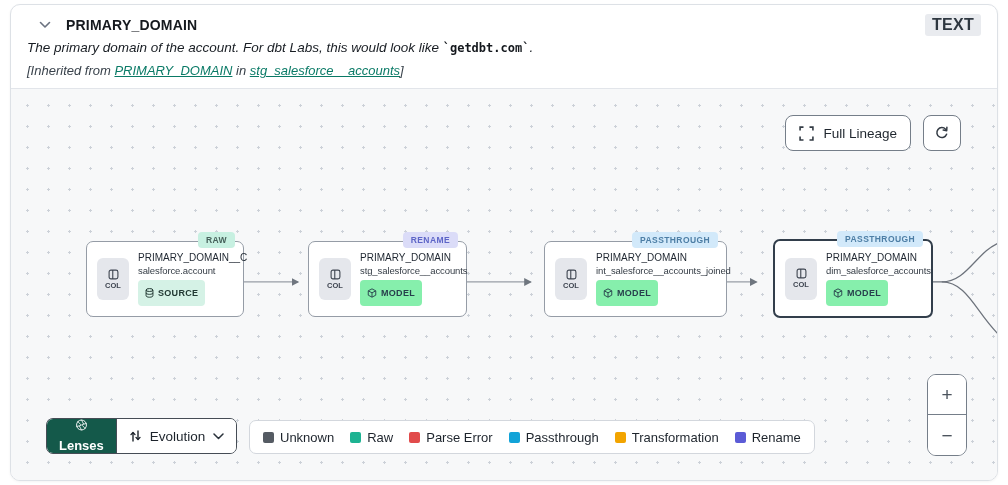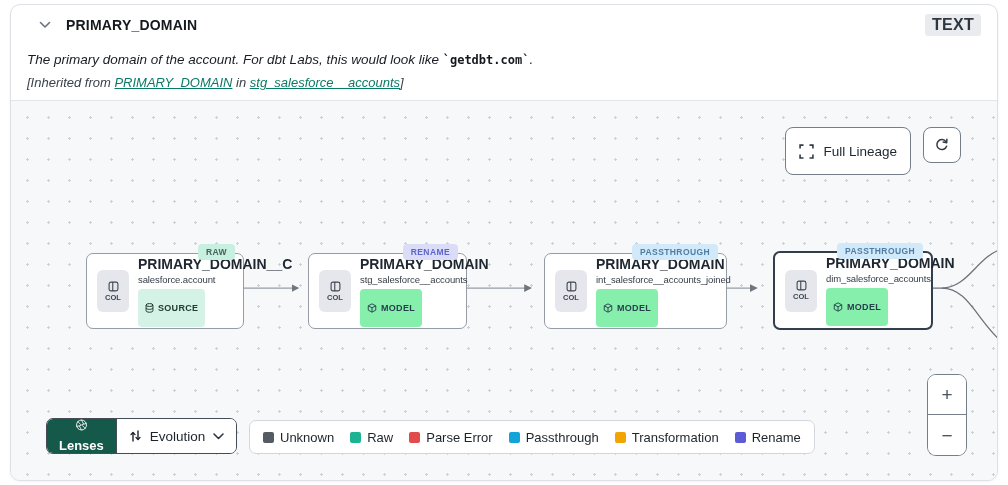--- a/index.html
+++ b/index.html
@@ -8,55 +8,55 @@
         border:1px solid #dde1e6;border-radius:10px;box-shadow:0 1px 3px rgba(0,0,0,.05);
         display:flex;flex-direction:column;overflow:hidden;}
 
   
   .hdr{padding:9px 16px 10px 16px;}
   .hdr-row{display:flex;align-items:center;gap:13px;}
   .chev-btn{background:none;border:none;padding:2px;cursor:pointer;display:flex;align-items:center;margin-left:10px;}
   .page-title{font-size:14px;font-weight:700;color:#15191e;letter-spacing:.2px;}
   .spacer{flex:1;}
   .type-badge{background:#e9ebef;color:#2e3740;font-size:16px;font-weight:600;padding:2px 7px;border-radius:3px;letter-spacing:.3px;}
-  .desc{font-style:italic;font-size:13.5px;color:#181d23;margin-top:16px;}
+  .desc{font-style:italic;font-size:13.5px;color:#181d23;margin-top:4px;}
   .desc code{font-family:"DejaVu Sans Mono",monospace;font-style:normal;font-weight:700;font-size:12px;color:#14181d;}
   .inherited{font-style:italic;font-size:13px;color:#39424b;margin-top:8px;}
   .inherited a{color:#0a7a66;text-decoration:underline;cursor:pointer;}
 
   
   .canvas{position:relative;flex:1;border-top:1px solid #e2e5ea;background:#f7f8f9;
           background-image:radial-gradient(#ccd1d8 1px,transparent 1.2px);
           background-size:21px 21px;background-position:6px 6px;overflow:hidden;}
   .edges{position:absolute;inset:0;width:100%;height:100%;}
 
   
   .btn{display:inline-flex;align-items:center;gap:9px;background:#fff;border:1px solid #757e89;
        border-radius:8px;font-size:13.5px;color:#1f262e;cursor:pointer;font-family:inherit;}
-  .full-lineage{position:absolute;top:26px;right:86px;height:48px;padding:0 13px;}
+  .full-lineage{position:absolute;top:26px;right:86px;height:36px;padding:0 13px;}
   .refresh{position:absolute;top:26px;right:36px;height:36px;width:38px;justify-content:center;}
 
   
   .node{position:absolute;top:152px;height:76px;background:#fff;border:1px solid #959ca6;border-radius:7px;
         box-sizing:border-box;cursor:pointer;}
   .node.selected{border:2px solid #323e4b;top:150px;height:79px;}
   .nbadge{position:absolute;top:-10px;right:8px;font-size:8.5px;font-weight:700;letter-spacing:.4px;
           padding:3px 8px;border-radius:4px;white-space:nowrap;}
   .nbadge.raw{background:#c7f0e1;color:#46605a;}
   .nbadge.rename{background:#dbdcf8;color:#5d65c7;}
   .nbadge.passthrough{background:#d2e9fa;color:#4d7ea5;}
   .ncontent{display:flex;align-items:center;gap:9px;padding:0 8px 0 10px;height:100%;box-sizing:border-box;}
   .colchip{width:32px;height:42px;background:#e5e7ec;border-radius:6px;display:flex;flex-direction:column;
            align-items:center;justify-content:center;gap:1px;flex:none;}
   .colchip span{font-size:7.5px;font-weight:700;color:#3e4550;}
   .ntext{display:flex;flex-direction:column;gap:2px;min-width:0;}
-  .ntitle{font-size:14px;font-weight:700;color:#1e2630;white-space:nowrap;}
+  .ntitle{font-size:10px;font-weight:400;color:#1e2630;white-space:nowrap;}
   .nsub{font-size:9.5px;color:#343c45;white-space:nowrap;letter-spacing:-.1px;}
   .kind{display:inline-flex;align-items:center;gap:4px;font-size:9px;font-weight:700;letter-spacing:.3px;
-        padding:14px 7px;border-radius:4px;width:max-content;margin-top:2px;}
+        padding:8px 7px;border-radius:4px;width:max-content;margin-top:2px;}
   .kind.source{background:#d5f2e6;color:#223a34;}
   .kind.model{background:#86efac;color:#273f4c;}
 
   
   .lenses{position:absolute;left:35px;bottom:26px;height:34px;display:flex;align-items:stretch;
           border:1px solid #454c55;border-radius:7px;overflow:hidden;background:#fff;}
   .lenses-main{display:flex;align-items:center;gap:7px;background:#14594a;color:#fff;padding:0 12px;
                font-size:13px;font-weight:600;border:none;cursor:pointer;font-family:inherit;flex-direction:column;}
   .lens-select{display:flex;align-items:center;gap:8px;background:#fff;color:#1d242c;padding:0 12px;
                font-size:13.5px;border:none;border-left:1px solid #454c55;cursor:pointer;font-family:inherit;text-align:center;}

